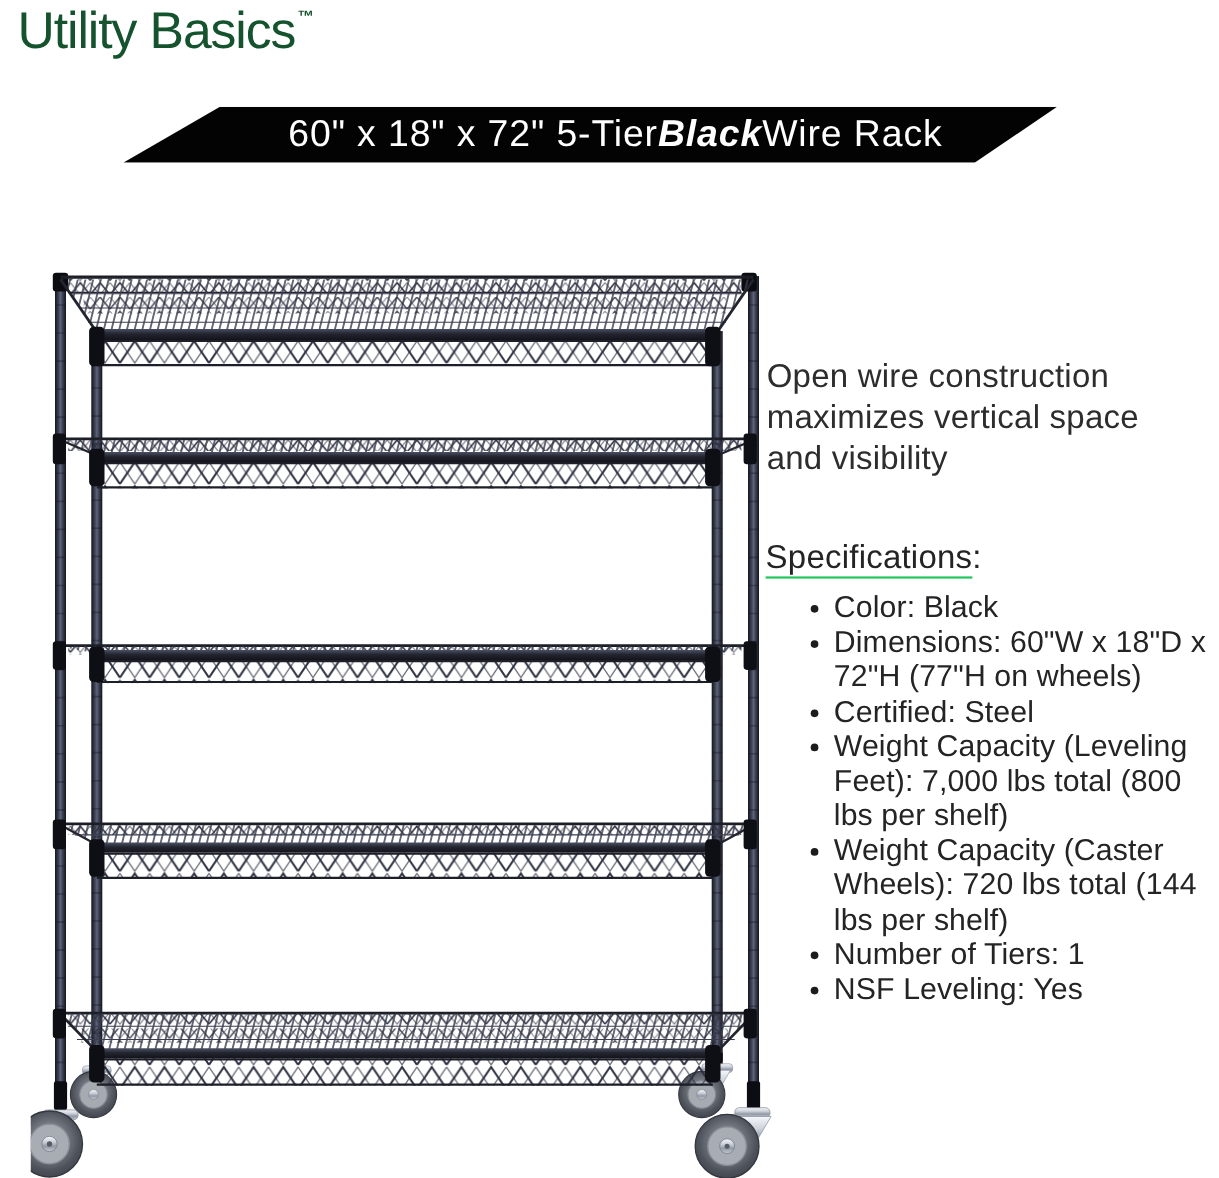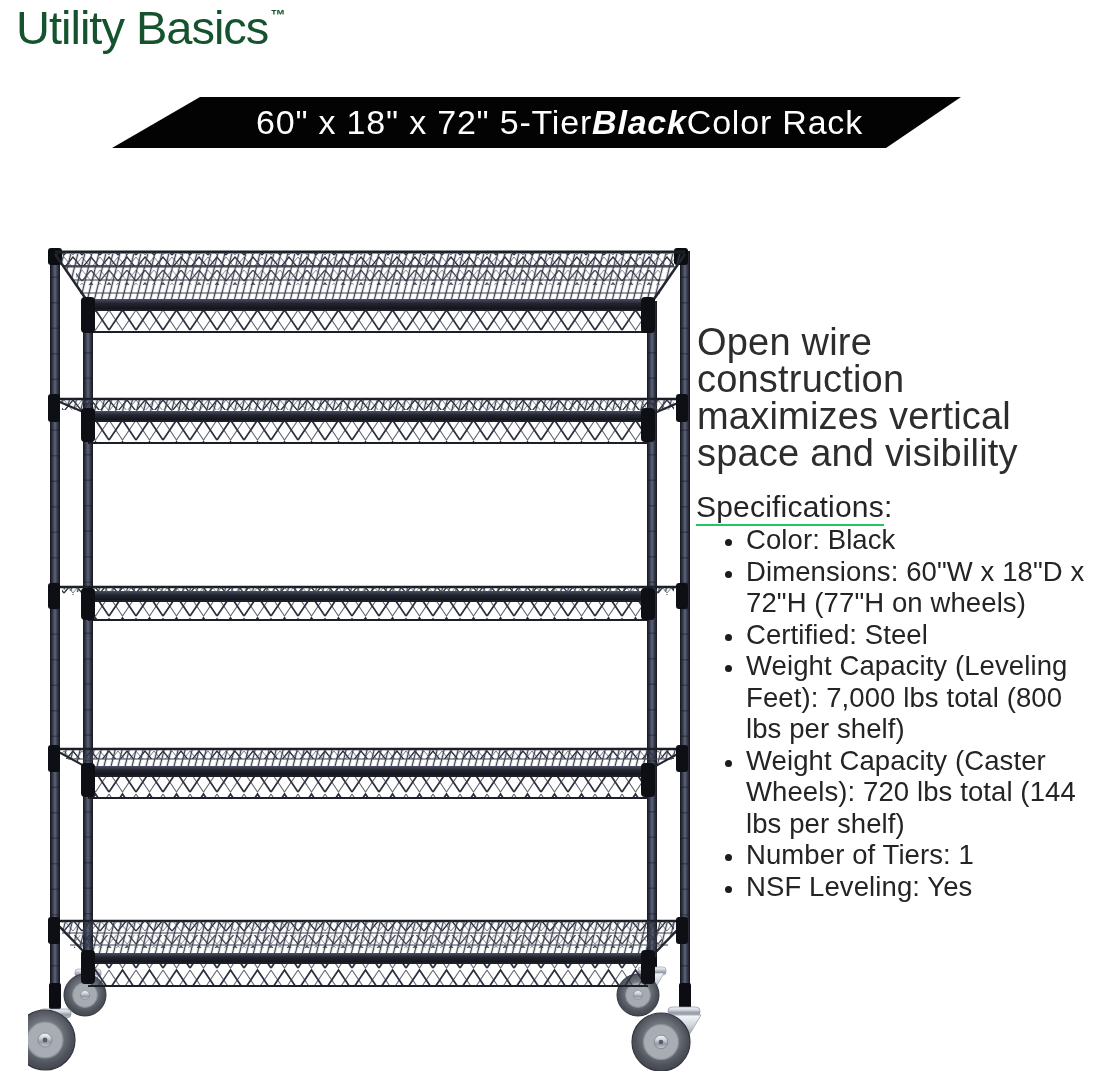--- a/index.html
+++ b/index.html
@@ -20,46 +20,46 @@
     background:#030303;
     clip-path:polygon(88px 0,100% 0,calc(100% - 75px) 100%,0 100%);
     display:flex;align-items:center;justify-content:center;
     padding-left:46px;box-sizing:border-box;
     color:#ffffff;font-size:34px;letter-spacing:.8px;white-space:nowrap;
   }
   .banner .bold{font-weight:700;font-style:italic;}
   .rack-wrap{position:absolute;left:28px;top:243px;width:680px;height:828px;}
   .right-col-desc{
     position:absolute;left:697px;top:324px;width:366px;
-    font-size:38px;line-height:37px;color:#2d2d2d;letter-spacing:.2px;margin:0;
+    font-size:30px;line-height:37px;color:#2d2d2d;letter-spacing:.2px;margin:0;
   }
   .specs-head{
     position:absolute;left:696px;top:490px;margin:0;
     font-size:30px;font-weight:400;color:#242424;letter-spacing:.2px;
   }
   .specs-head .u{border-bottom:2px solid #22c55e;padding-bottom:1px;}
   .specs-list{
-    position:absolute;left:696px;top:524px;width:400px;margin:0;
+    position:absolute;left:696px;top:524px;width:400px;margin:12px;
     padding:0 0 0 50px;box-sizing:border-box;
     font-size:27.5px;line-height:31.5px;color:#242424;letter-spacing:.1px;
   }
   .specs-list li{margin:0;padding:0;}
   .specs-list li::marker{color:#1c1c1c;font-size:24px;}
 </style>
 </head>
 <body>
 
 <div class="logo">
   <span>Utility Basics</span><span class="tm">™</span>
 </div>
 
 <div class="banner">
   <span>60" x 18" x 72" 5-Tier </span>
     <span class="bold">Black</span>
-    <span> Color Rack</span>
+    <span> Wire Rack</span>
 </div>
 
 <div class="rack-wrap">
 <svg width="680" height="828" viewBox="0 0 680 828" xmlns="http://www.w3.org/2000/svg">
   <defs>
     <linearGradient id="postGrad" x1="0" y1="0" x2="1" y2="0">
       <stop offset="0" stop-color="#14151c"></stop>
           <stop offset="0.3" stop-color="#3a3f51"></stop>
       <stop offset="0.5" stop-color="#5d6478"></stop>
           <stop offset="0.7" stop-color="#3a3f51"></stop>

